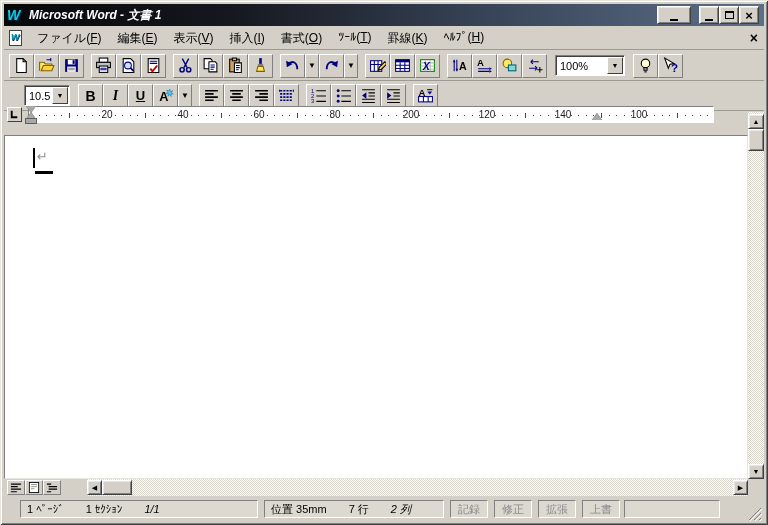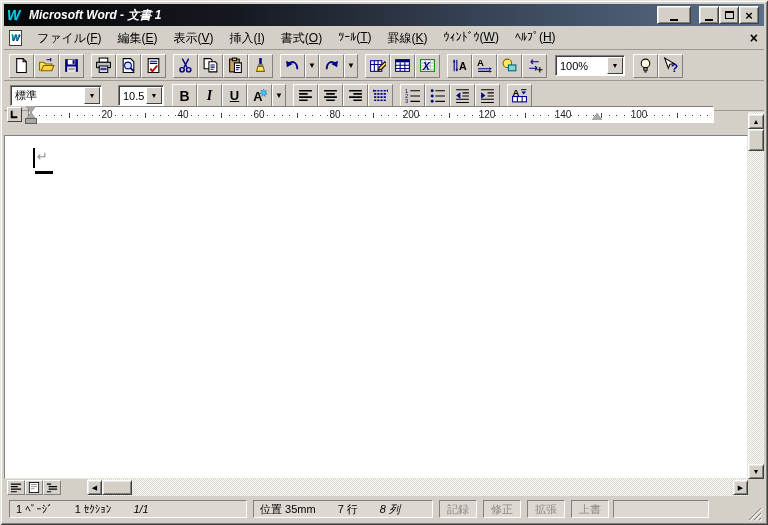--- a/index.html
+++ b/index.html
@@ -83,21 +83,21 @@
   .hscrollrow{position:absolute;left:4px;right:20px;bottom:29px;height:17px;display:flex;align-items:center;}
   .viewbtns{display:flex;margin-left:3px;}
   .viewbtn{width:18px;height:15px;background:#d4d0c8;border:1px solid;border-color:#fff #808080 #808080 #fff;
     display:flex;align-items:center;justify-content:center;padding:0;}
   .viewbtn svg{width:12px;height:11px;}
   .htrack{position:relative;flex:1;height:17px;margin-left:26px;}
   .htrack .left{left:0;top:1px;width:15px;height:15px;}
   .htrack .thumb{left:15px;top:1px;width:30px;height:15px;}
   .htrack .right{right:0;top:1px;width:15px;height:15px;}
   
-  .statusbar{position:absolute;left:5px;right:4px;bottom:4px;height:23px;}
+  .statusbar{position:absolute;left:16px;right:4px;bottom:4px;height:23px;}
   .sfield{position:absolute;top:2px;height:18px;border:1px solid;border-color:#808080 #fff #fff #808080;
     background:#ddd9d1;display:flex;align-items:center;font-size:11px;color:#000;padding:0 6px;white-space:nowrap;}
   .sfield span{margin-right:22px;}
   .sfield span:last-child{margin-right:0;font-style:italic;}
   .smode{position:absolute;top:2px;height:18px;width:38px;border:1px solid;border-color:#808080 #fff #fff #808080;
     background:#ddd9d1;display:flex;align-items:center;justify-content:center;font-size:11px;color:#8a8a8a;}
   .grip{position:absolute;right:2px;bottom:0;width:16px;height:16px;}
 </style>
 </head>
 <body>
@@ -130,21 +130,20 @@
           <span class="w">W</span>
         </span>
       <span id="menu-items" style="display:flex;">
           <span class="menuitem">ファイル(<u>F</u>)</span>
           <span class="menuitem">編集(<u>E</u>)</span>
           <span class="menuitem">表示(<u>V</u>)</span>
           <span class="menuitem">挿入(<u>I</u>)</span>
           <span class="menuitem">書式(<u>O</u>)</span>
           <span class="menuitem">ﾂｰﾙ(<u>T</u>)</span>
           <span class="menuitem">罫線(<u>K</u>)</span>
-          <span class="menuitem">ｳｨﾝﾄﾞｳ(<u>W</u>)</span>
           <span class="menuitem">ﾍﾙﾌﾟ(<u>H</u>)</span>
         </span>
       <span class="menuclose">×</span>
     </div>
 
     <div class="toolbar" id="tb1">
         <button class="tbtn">
           <svg viewBox="0 0 16 16">
             <path d="M3.5 1.5h6l3 3v10h-9z" fill="#fff" stroke="#000"></path>
             <path d="M9.5 1.5v3h3" fill="none" stroke="#000"></path>
@@ -305,24 +304,20 @@
         </button>
         <button class="tbtn">
           <svg viewBox="0 0 16 16">
             <path d="M2.5 1l3.5 9.5 1.5-3.8 4-.5z" fill="#fff" stroke="#000"></path>
             <text x="8.5" y="14.5" font-size="11" font-weight="bold" fill="#000080">?</text>
           </svg>
         </button>
       </div>
 
     <div class="toolbar" id="tb2">
-        <span class="combo" style="width: 92px;">
-          <span class="cval">標準</span>
-          <span class="cbtn">▼</span>
-        </span>
         <span class="sep"></span>
         <span class="sep"></span>
         <span class="combo" style="width: 46px;">
           <span class="cval">10.5</span>
           <span class="cbtn">▼</span>
         </span>
         <span class="sep"></span>
         <button class="tbtn">
           <span class="txtglyph" style="font-size:14px;">B</span>
         </button>
@@ -547,21 +542,21 @@
 
     <div class="statusbar">
       <span class="sfield" style="left:4px;width:238px;">
         <span>1 ﾍﾟｰｼﾞ</span>
         <span>1 ｾｸｼｮﾝ</span>
         <span>1/1</span>
       </span>
       <span class="sfield" style="left:248px;width:180px;">
         <span>位置 35mm</span>
         <span>7 行</span>
-        <span style="color:#000;">8 列</span>
+        <span style="color:#000;">2 列</span>
       </span>
       <span id="modeboxes"><span class="smode" style="left: 434px;">記録</span><span class="smode" style="left: 478px;">修正</span><span class="smode" style="left: 522px;">拡張</span><span class="smode" style="left: 566px;">上書</span></span>
       <span class="sfield" style="left:608px;width:96px;"></span>
       <span class="grip">
         <svg viewBox="0 0 16 16">
             <path d="M15 3L3 15M15 8L8 15M15 13l-2 2" stroke="#808080" fill="none"></path>
             <path d="M16 4L4 16M16 9L9 16M16 14l-2 2" stroke="#fff" fill="none"></path>
           </svg>
       </span>
     </div>

